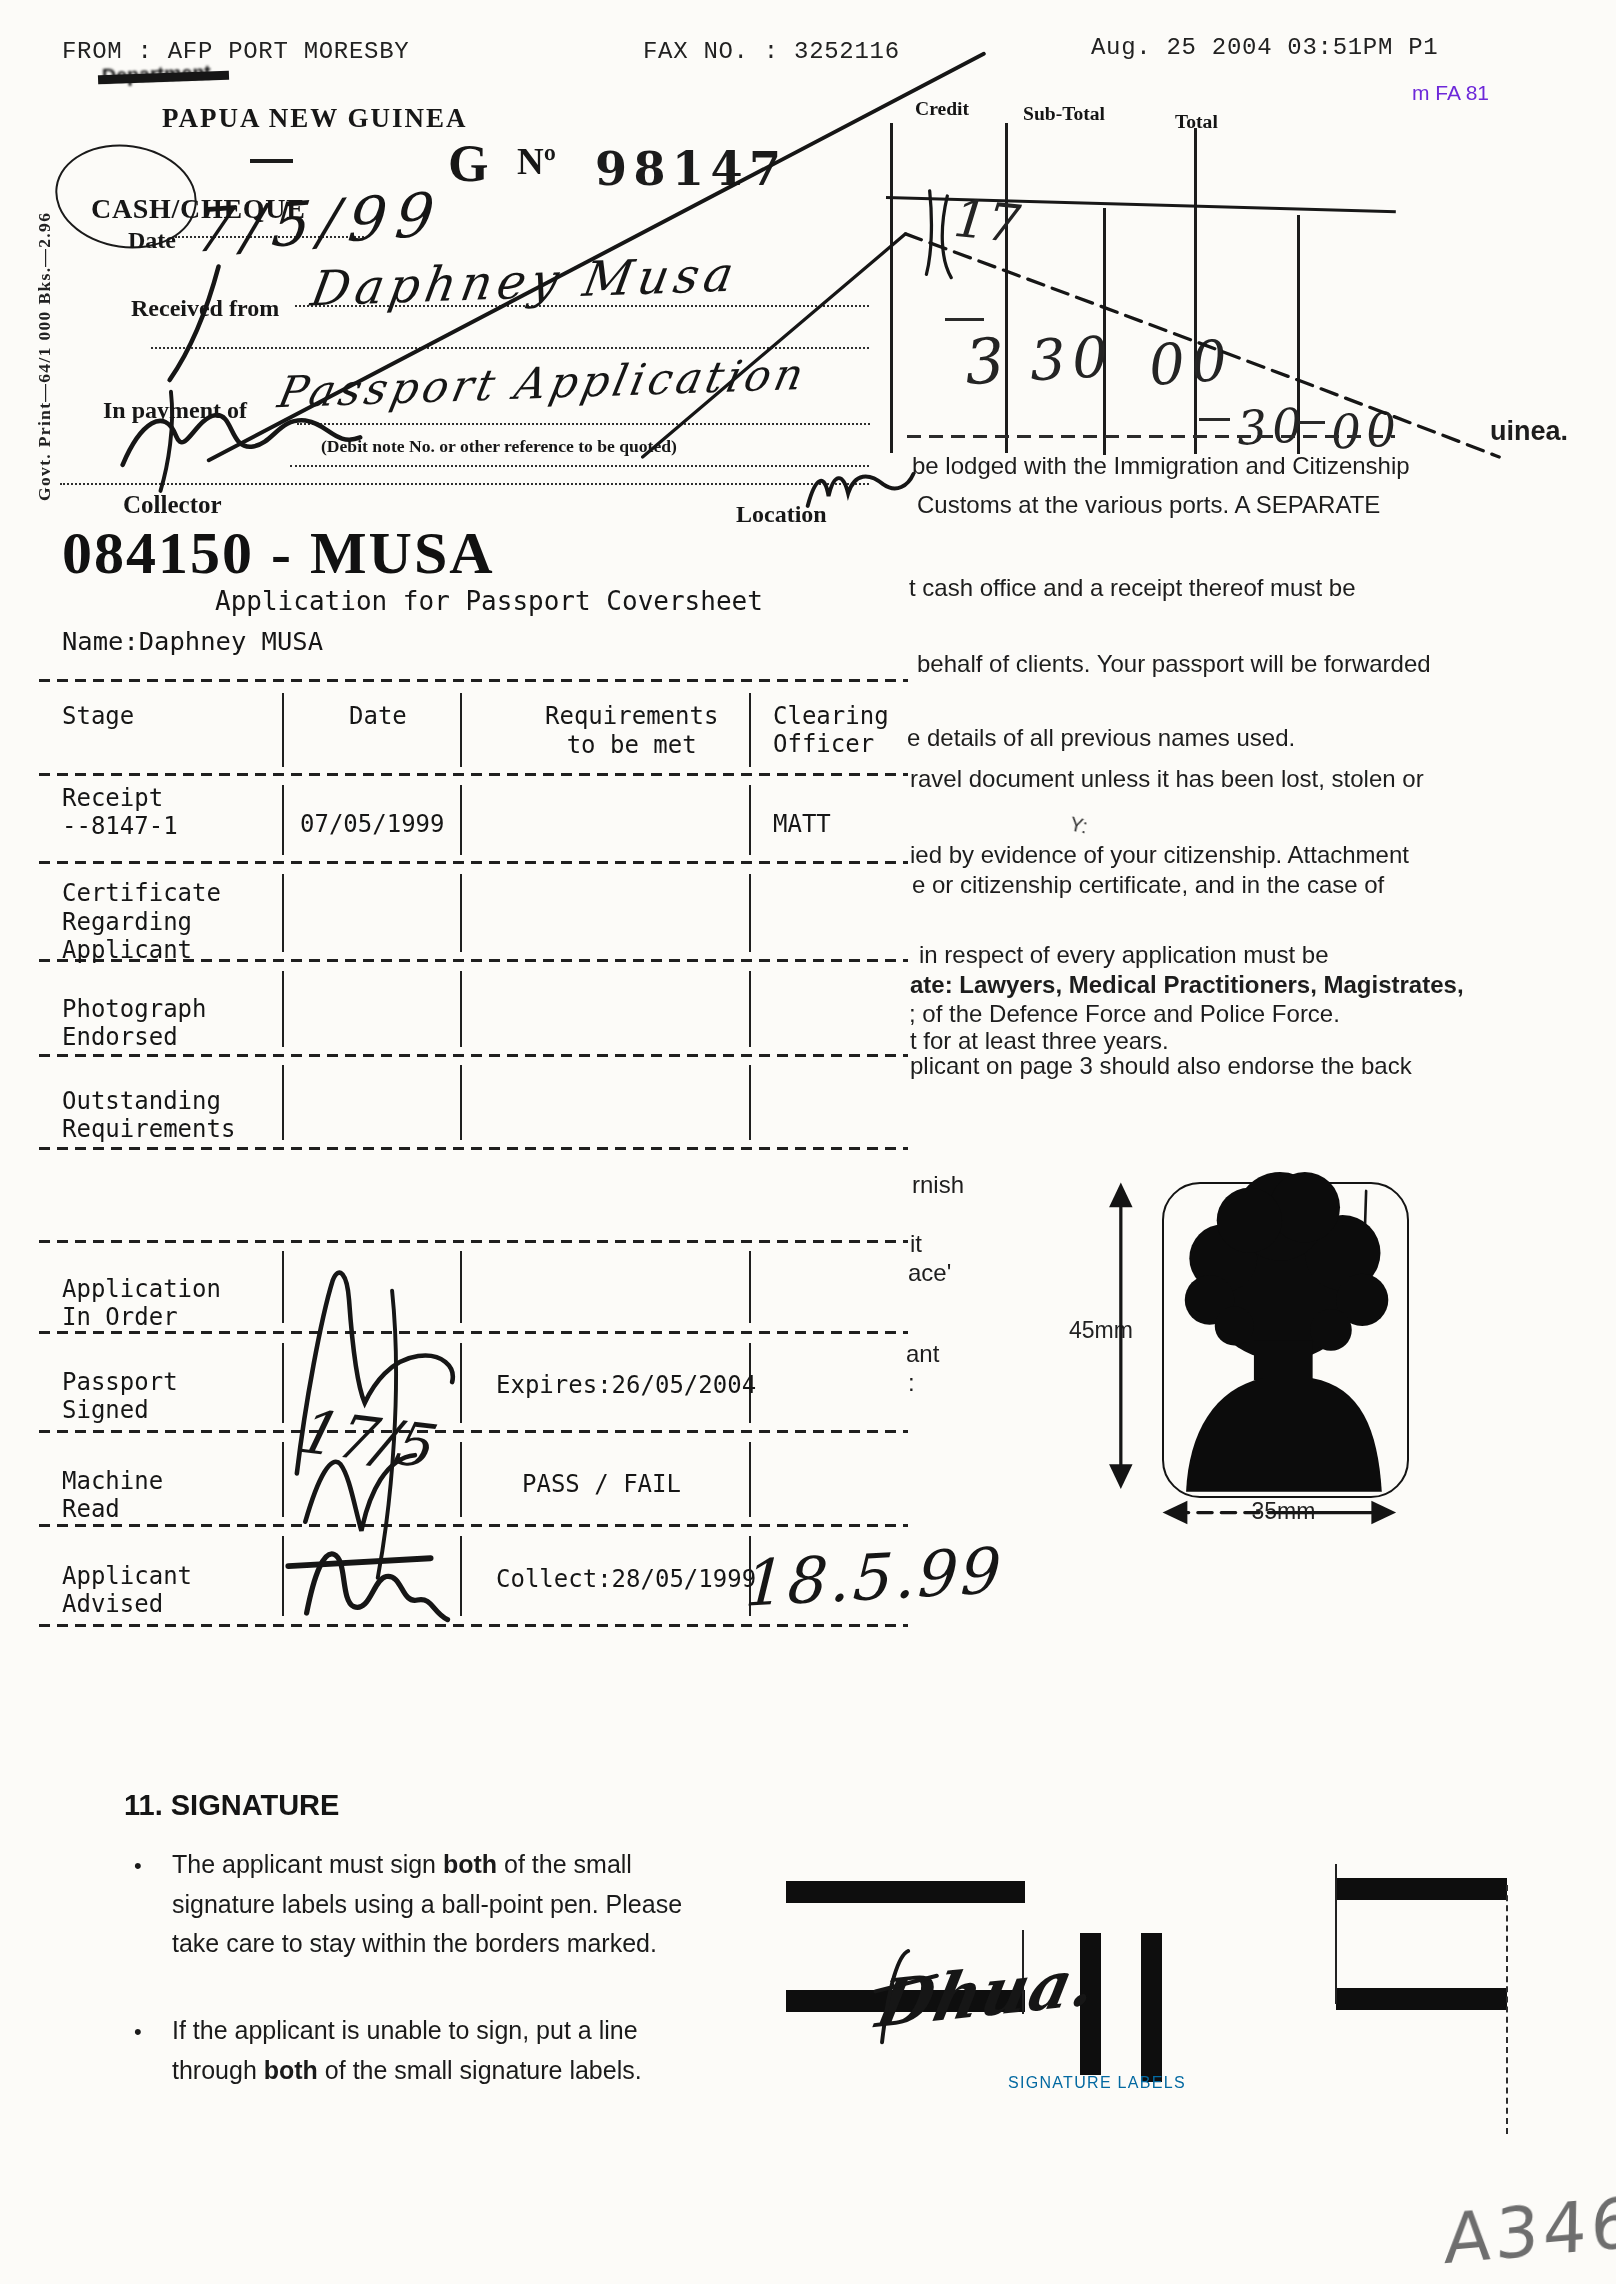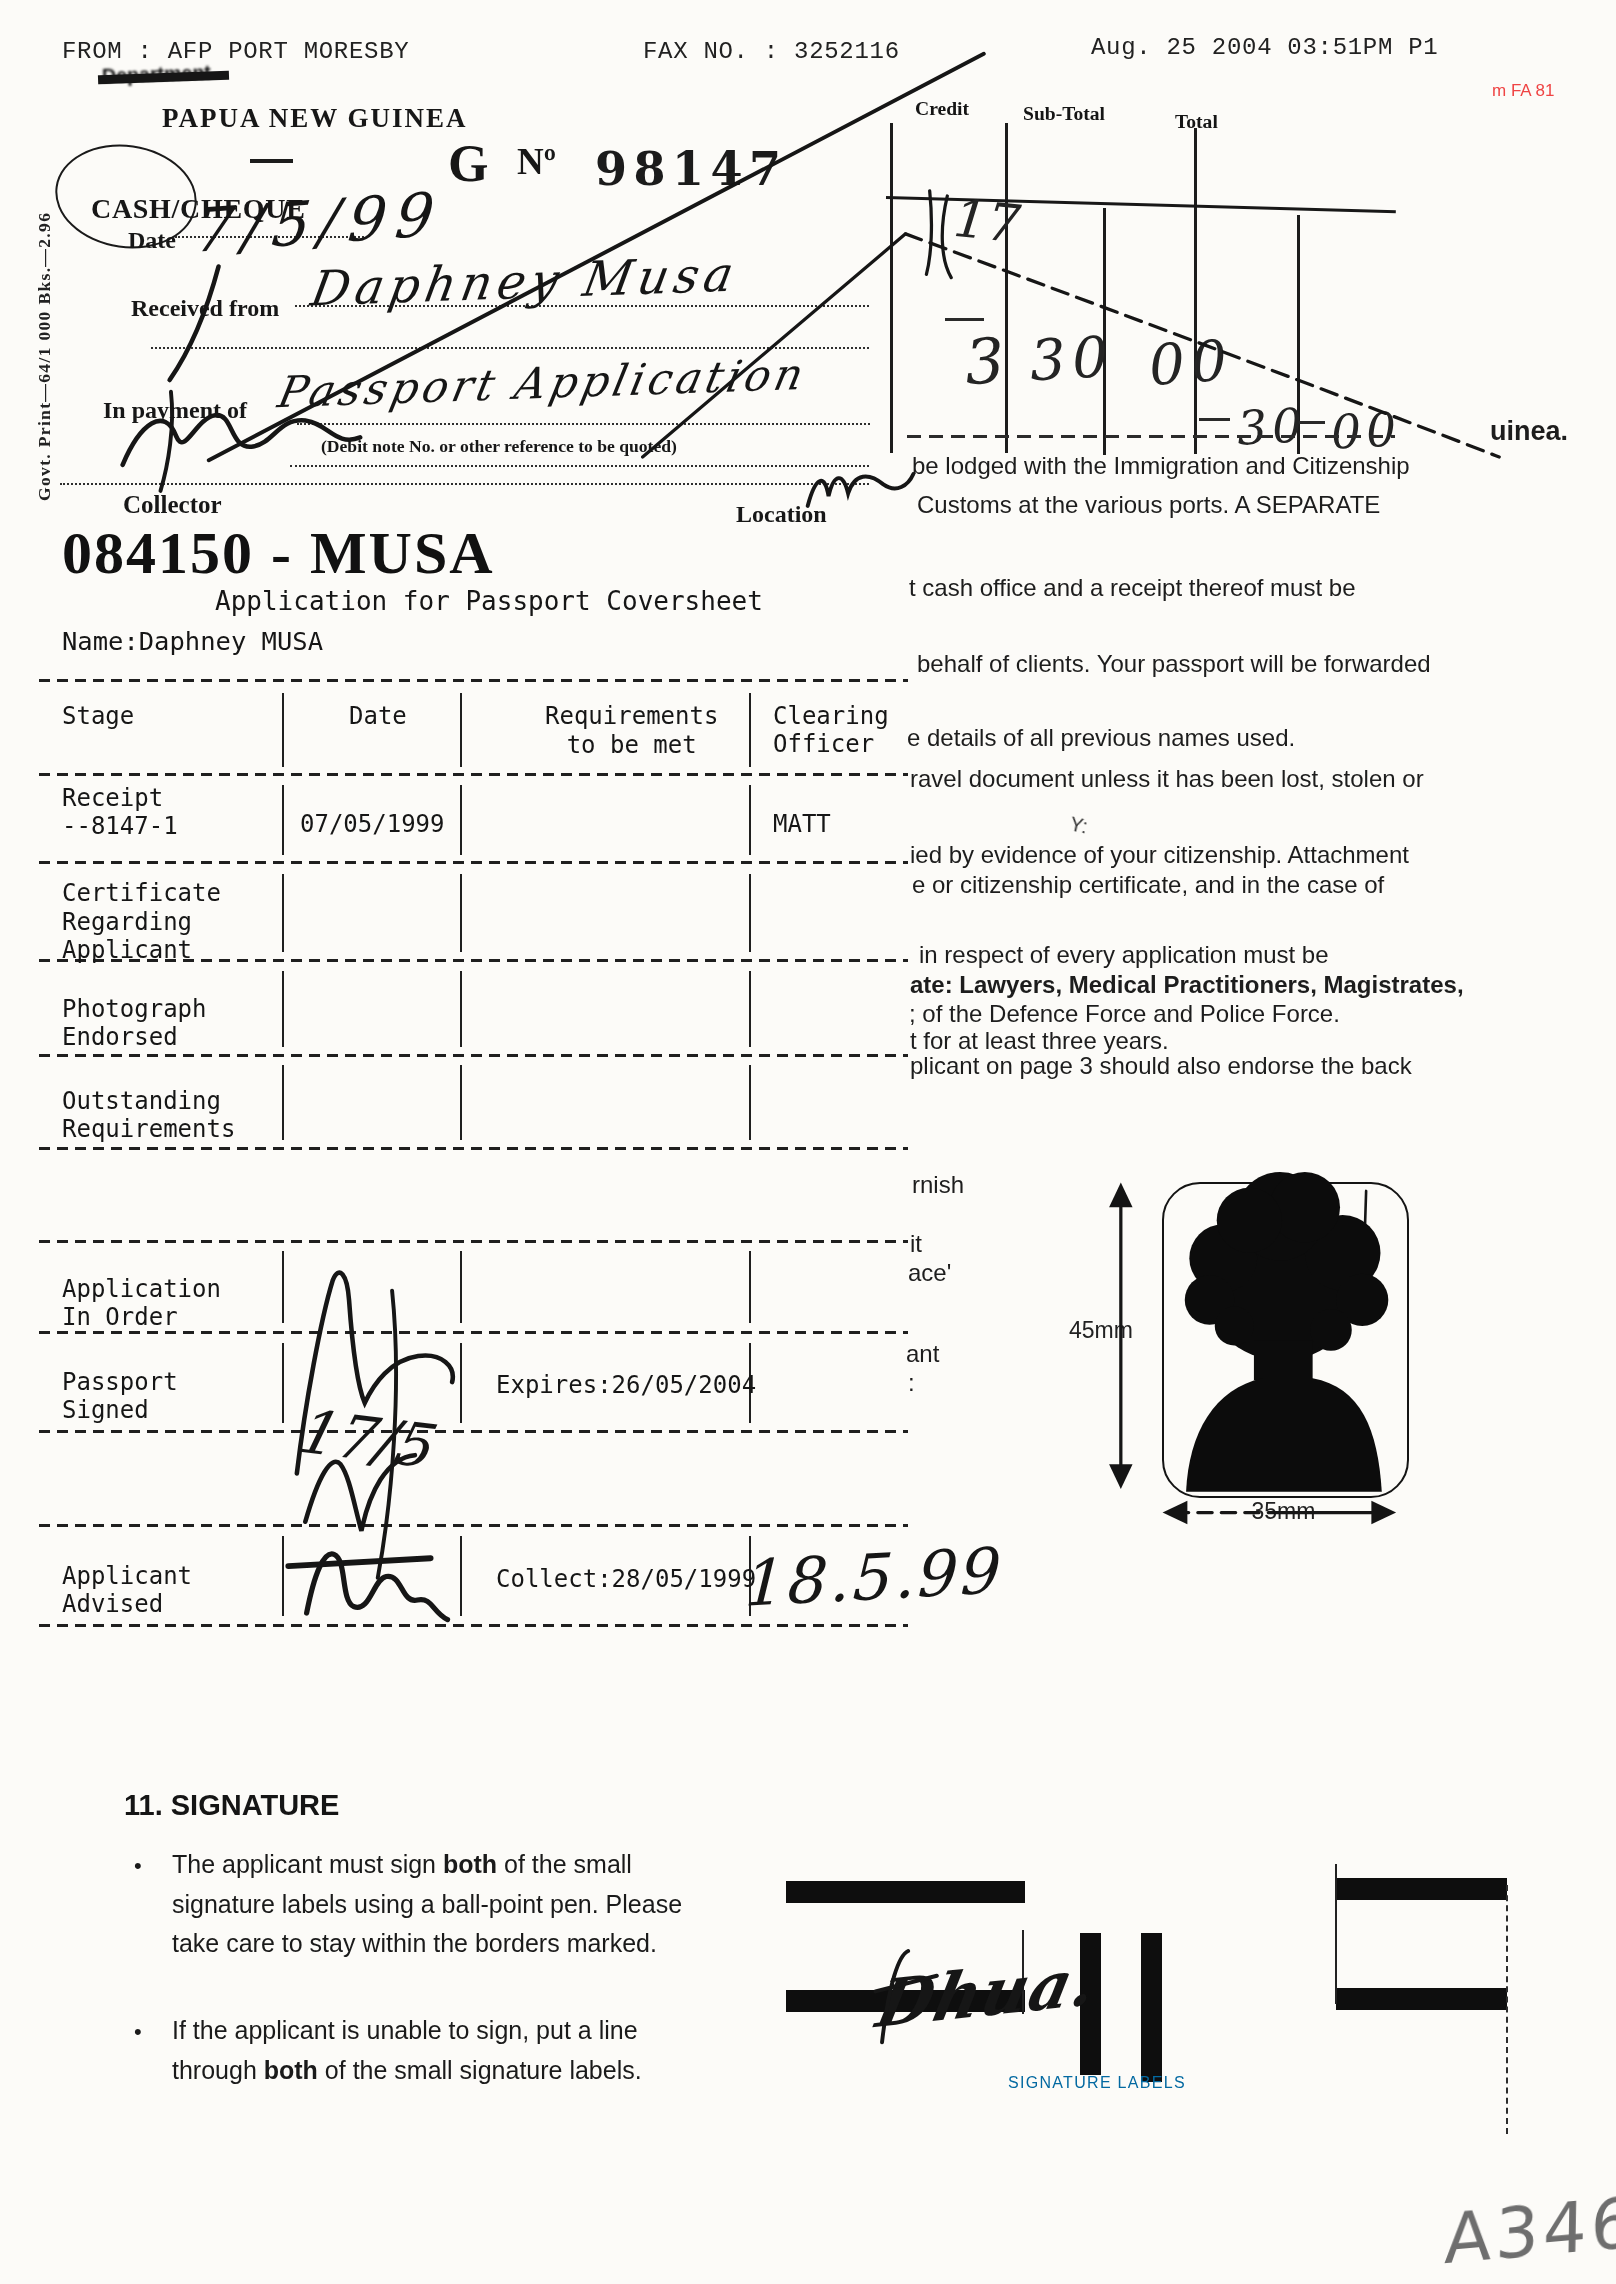--- a/index.html
+++ b/index.html
@@ -41,21 +41,21 @@
   
   .hw{font-family:"DejaVu Serif",serif;font-style:italic;color:#161616;white-space:nowrap;}
   #hw-date{left:196px;top:187px;font-size:60px;letter-spacing:9px;transform:rotate(-4deg) skewX(-10deg);}
   #hw-recv{left:312px;top:253px;font-size:48px;letter-spacing:5.2px;transform:rotate(-2deg) skewX(-12deg);}
   #hw-pay{left:279px;top:358px;font-size:43px;letter-spacing:3.9px;transform:rotate(-2deg) skewX(-14deg);}
   
   .atab-h{font-family:"Liberation Serif",serif;font-weight:bold;font-size:19.6px;color:#151515;}
   #ath0{left:915px;top:98px;}
   #ath1{left:1023px;top:103px;}
   #ath2{left:1175px;top:111px;}
-  #corner-note{left:1492px;top:81px;font-size:17px;color:#ef4444;}
+  #corner-note{left:1412px;top:81px;font-size:21px;color:#6d28d9;}
   .tvline{width:2.6px;background:#1c1c1c;}
   #tv0{left:890px;top:123px;height:330px;}
   #tv1{left:1005px;top:123px;height:330px;}
   #tv2{left:1103px;top:208px;height:247px;}
   #tv3{left:1194px;top:128px;height:326px;}
   #tv4{left:1297px;top:215px;height:239px;}
   #atab-rule{left:886px;top:196px;width:510px;height:3.3px;background:#181818;transform:rotate(1.6deg);transform-origin:left;filter:blur(0.3px);}
   .ahw{font-family:"DejaVu Serif",serif;font-style:italic;color:#242424;}
   #ahw-17{left:954px;top:191px;font-size:52px;transform:rotate(6deg);}
   #ahw-3{left:965px;top:325px;font-size:62px;transform:rotate(-4deg);}
@@ -293,20 +293,28 @@
 In Order</div>
   </div>
   <div class="abs crow mono" id="crow6">
     <div class="vline v1"></div>
       <div class="vline v2"></div>
       <div class="vline v3"></div>
     <div class="cstage">Passport
 Signed</div>
     <div class="creq">Expires:26/05/2004</div>
   </div>
+  <div class="abs crow mono" id="crow7">
+    <div class="vline v1"></div>
+      <div class="vline v2"></div>
+      <div class="vline v3"></div>
+    <div class="cstage">Machine
+Read</div>
+    <div class="creq">PASS / FAIL</div>
+  </div>
   <div class="abs crow mono" id="crow8">
     <div class="vline v1"></div>
       <div class="vline v2"></div>
       <div class="vline v3"></div>
     <div class="cstage">Applicant
 Advised</div>
     <div class="creq">Collect:28/05/1999</div>
   </div>
 
   <div class="abs hw" id="hw-175">17/5</div>

